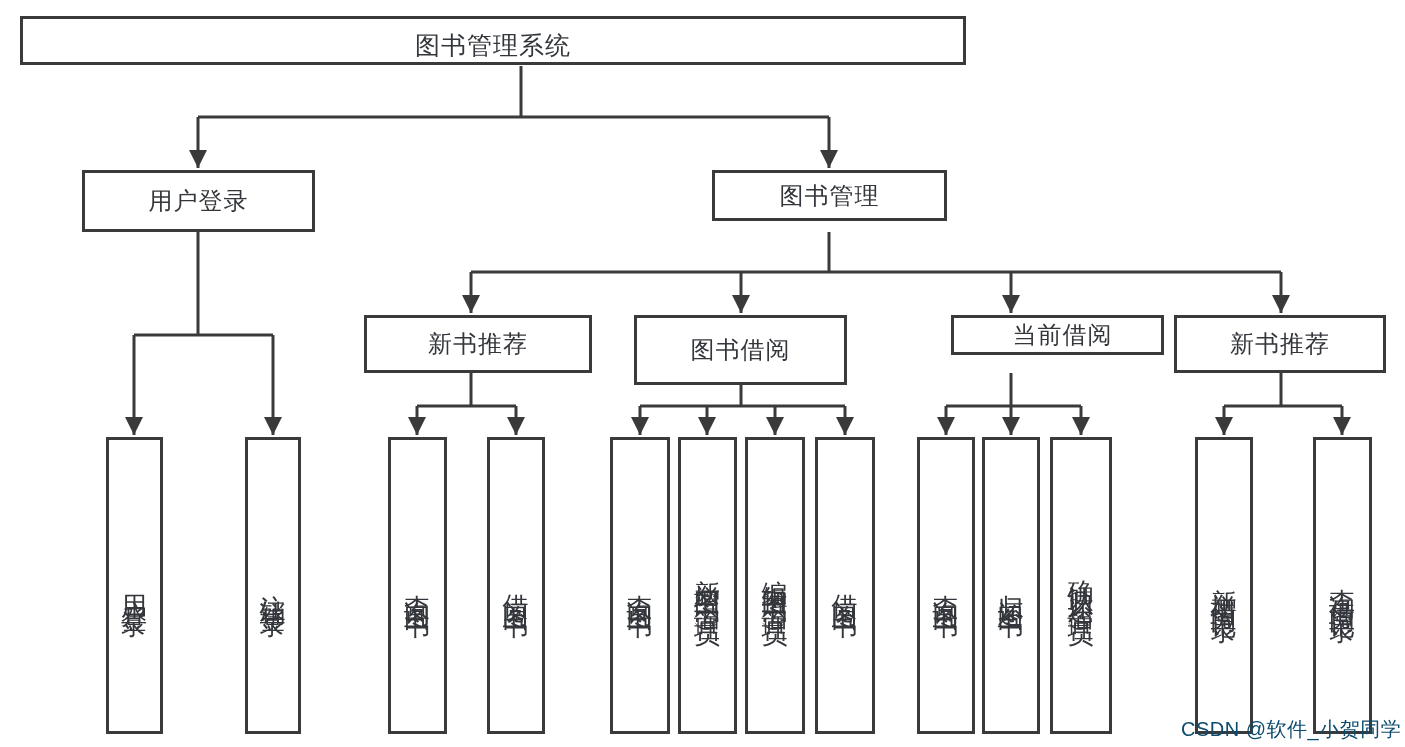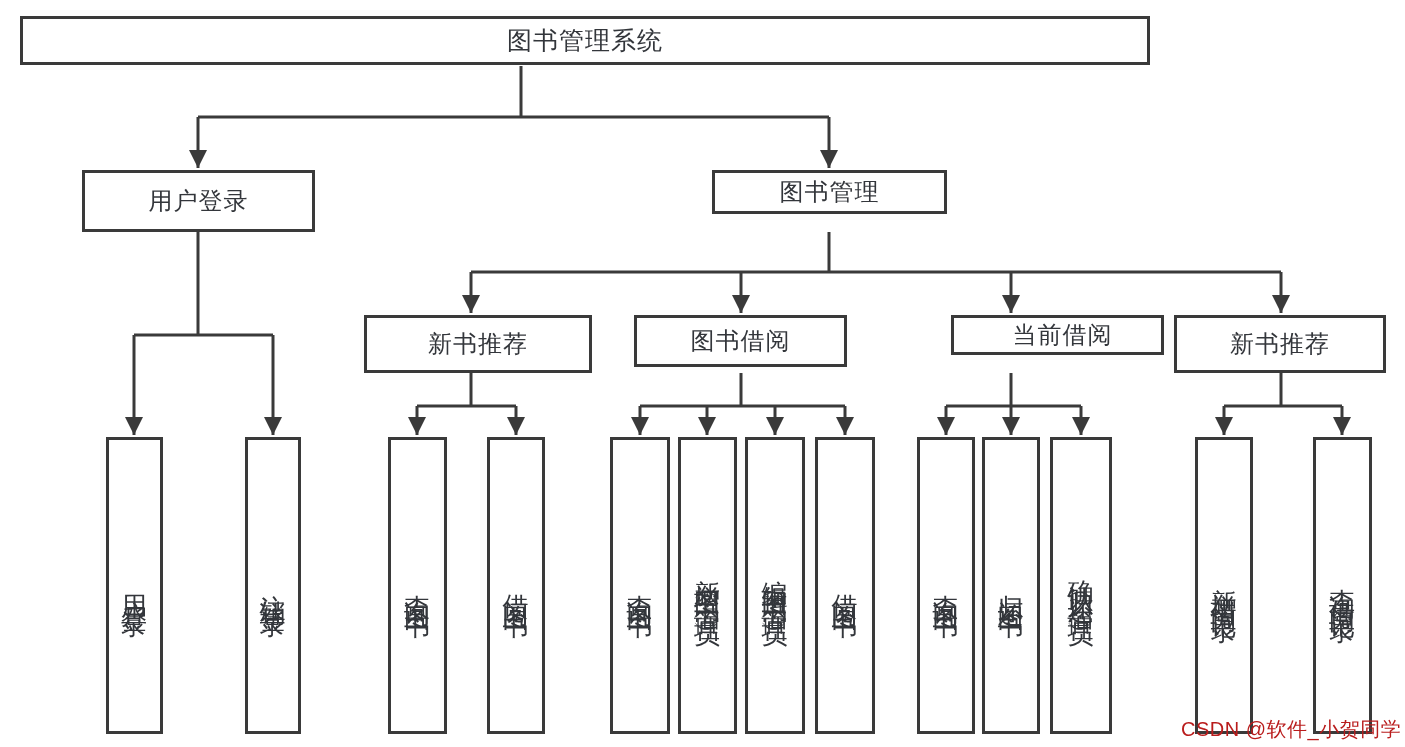--- a/index.html
+++ b/index.html
@@ -6,21 +6,21 @@
   body{width:1405px;height:747px;position:relative;overflow:hidden;
        font-family:"Liberation Sans","DejaVu Sans",sans-serif;color:#333333;}
   #stage{position:absolute;inset:0;width:1405px;height:747px;}
   #wires{position:absolute;left:0;top:0;width:1405px;height:747px;pointer-events:none;}
   .box{position:absolute;box-sizing:border-box;border:3px solid #3a3a3a;background:#ffffff;
        display:flex;align-items:center;justify-content:center;}
   .hlabel{font-size:24px;letter-spacing:1px;color:#33363b;white-space:nowrap;}
   .root .hlabel{font-size:25px;}
   .vtext{writing-mode:vertical-rl;text-orientation:mixed;font-size:26px;line-height:1;
          letter-spacing:6px;color:#33363b;}
-  .watermark{position:absolute;left:1181px;top:716px;font-size:20px;color:#b91c1c;
+  .watermark{position:absolute;left:1181px;top:716px;font-size:20px;color:#0c4a6e;
              letter-spacing:0.5px;white-space:nowrap;z-index:5;}
 </style>
 </head>
 <body>
 
 <div id="stage">
 
   <svg id="wires" viewBox="0 0 1405 747" xmlns="http://www.w3.org/2000/svg">
     <defs>
       <marker id="arrow" viewBox="0 0 10 10" refX="10" refY="5" markerWidth="8" markerHeight="6" orient="auto">
@@ -57,35 +57,35 @@
       <line x1="946" y1="406" x2="946" y2="435" marker-end="url(#arrow)"></line>
       <line x1="1011" y1="406" x2="1011" y2="435" marker-end="url(#arrow)"></line>
       <line x1="1081" y1="406" x2="1081" y2="435" marker-end="url(#arrow)"></line>
 
       <path d="M1281 373 V406 M1224 406 H1342"></path>
       <line x1="1224" y1="406" x2="1224" y2="435" marker-end="url(#arrow)"></line>
       <line x1="1342" y1="406" x2="1342" y2="435" marker-end="url(#arrow)"></line>
     </g>
   </svg>
 
-  <div class="box root" style="left:20px;top:16px;width:1130px;height:49px;">
+  <div class="box root" style="left:20px;top:16px;width:946px;height:49px;align-items:flex-end;">
     <span class="hlabel">图书管理系统</span>
   </div>
 
   <div class="box" style="left:82px;top:170px;width:233px;height:62px;">
     <span class="hlabel">用户登录</span>
   </div>
-  <div class="box" style="left:712px;top:170px;width:235px;height:44px;">
+  <div class="box" style="left:712px;top:170px;width:235px;height:51px;">
     <span class="hlabel">图书管理</span>
   </div>
 
   <div class="box" style="left:364px;top:315px;width:228px;height:58px;">
     <span class="hlabel">新书推荐</span>
   </div>
-  <div class="box" style="left:634px;top:315px;width:213px;height:52px;">
+  <div class="box" style="left:634px;top:315px;width:213px;height:70px;">
     <span class="hlabel">图书借阅</span>
   </div>
   <div class="box" style="left:951px;top:315px;width:213px;height:40px;padding-left:10px;">
     <span class="hlabel">当前借阅</span>
   </div>
   <div class="box" style="left:1174px;top:315px;width:212px;height:58px;">
     <span class="hlabel">新书推荐</span>
   </div>
 
   <div class="box" style="left:106px;top:437px;width:57px;height:297px;">

